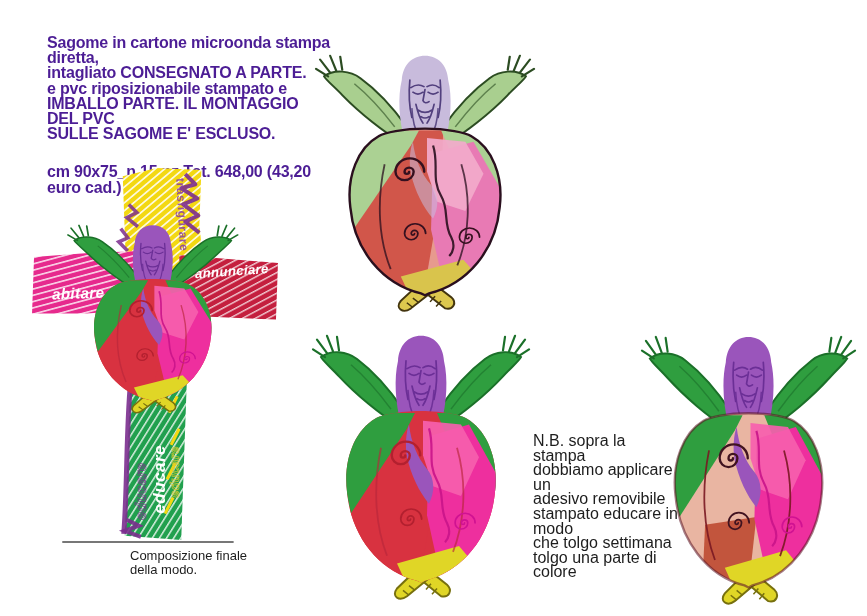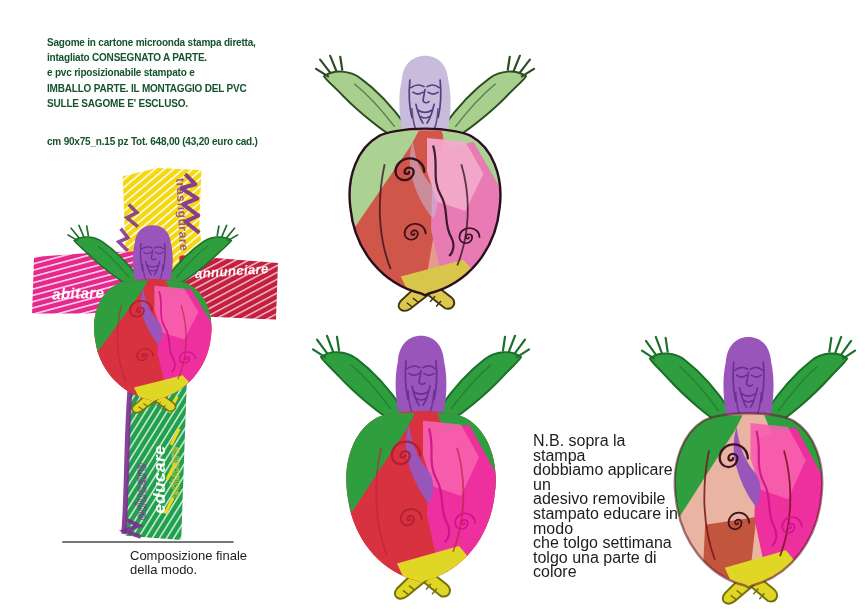--- a/index.html
+++ b/index.html
@@ -1,21 +1,21 @@
 <!DOCTYPE html>
 <html><head>
 <meta charset="utf-8">
 <style>
   html,body { margin:0; padding:0; background:#ffffff; }
   .sheet { position:relative; width:867px; height:616px; background:#ffffff; overflow:hidden;
            font-family:"Liberation Sans", sans-serif; }
 
   
   .spec { position:absolute; left:47px; top:35px; width:285px; font-weight:bold;
-          font-size:10px; line-height:15.2px; color:#14532d; letter-spacing:-0.2px; }
+          font-size:16px; line-height:15.2px; color:#4c1d95; letter-spacing:-0.2px; }
   .spec .price { margin-top:23px; }
   .note { position:absolute; left:533px; top:434px; width:145px; font-size:16px;
           line-height:14.6px; color:#1d1d1d; }
   .caption { position:absolute; left:130px; top:549px; font-size:13px; line-height:13.5px; color:#1d1d1d; }
 
   .fig { position:absolute; }
   svg text { font-family:"Liberation Sans", sans-serif; }
   .beam-word { fill:#ffffff; font-weight:700; font-style:italic; letter-spacing:0.4px; }
   .beam-word-echo { fill:none; font-weight:700; font-style:italic; letter-spacing:0.4px; }
 

